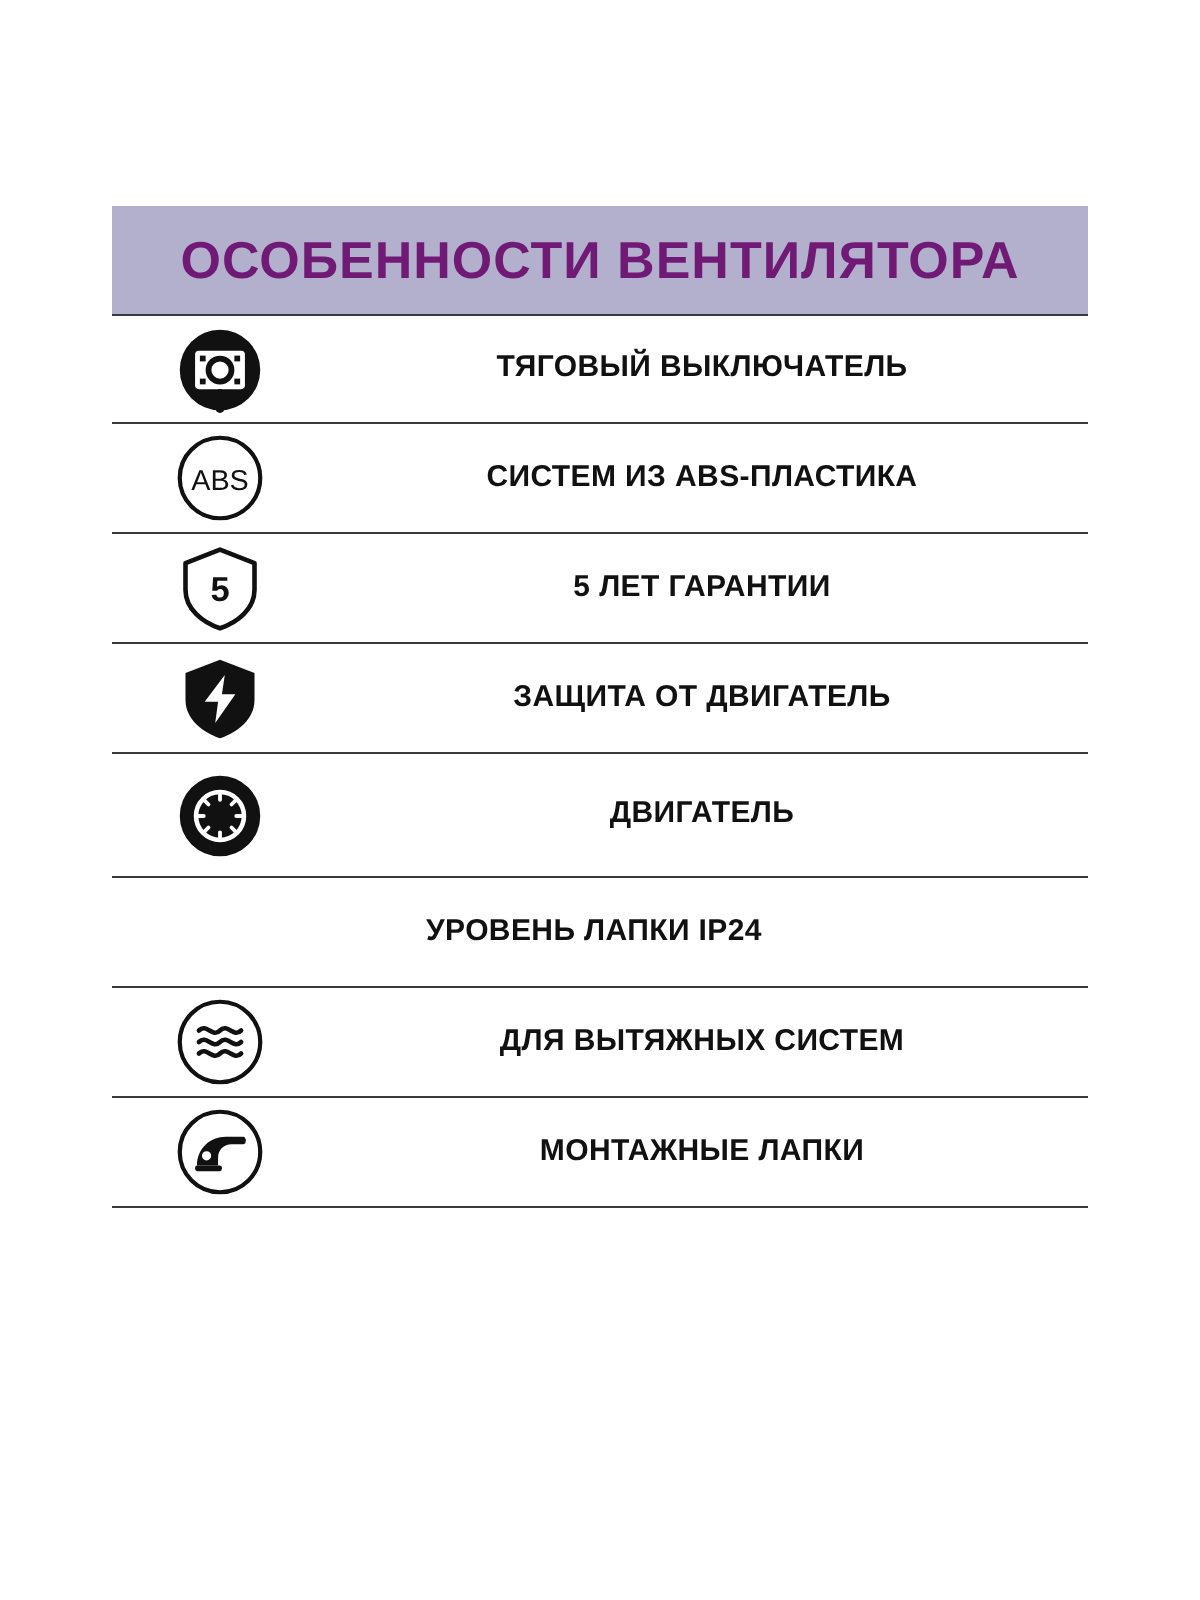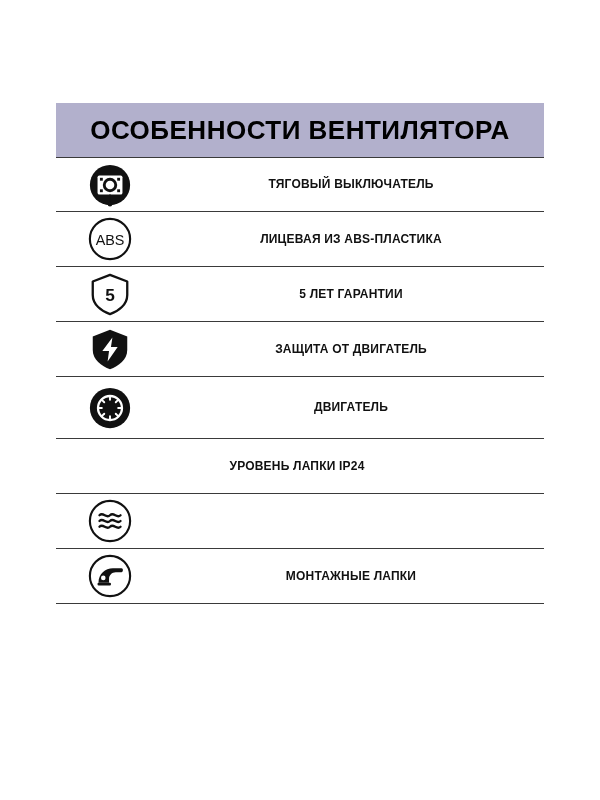--- a/index.html
+++ b/index.html
@@ -35,21 +35,21 @@
     background: #b2b0cc;
     height: 54px;
     display: flex;
     align-items: center;
     justify-content: center;
     box-sizing: border-box;
   }
   .title-bar .title-text {
     font-size: 26px;
     font-weight: bold;
-    color: #000000;
+    color: #701a75;
     letter-spacing: 0.5px;
     text-align: center;
     line-height: 1;
     white-space: nowrap;
   }
 
   .rows {
     display: block;
   }
 
@@ -78,21 +78,21 @@
 
   .label-cell {
     flex: 1;
     display: flex;
     align-items: center;
     justify-content: center;
     padding: 0 6px 0 0;
     box-sizing: border-box;
   }
   .label-text {
-    font-size: 12px;
+    font-size: 15px;
     font-weight: bold;
     color: #111111;
     text-align: center;
     line-height: 1.25;
     letter-spacing: 0.2px;
   }
   .label-text .l2 {
     display: block;
   }
 
@@ -137,21 +137,21 @@
 
 
       <div class="row">
         <div class="icon-cell">
           <svg class="ic" viewBox="0 0 48 48">
             <circle cx="24" cy="24" r="21" fill="none" stroke="#111111" stroke-width="2.2"></circle>
             <text x="24" y="30" text-anchor="middle" font-family="Liberation Sans, sans-serif" font-size="15" fill="#111111">ABS</text>
           </svg>
         </div>
         <div class="label-cell">
-          <div class="label-text">ЛИЦЕВАЯ ИЗ ABS-ПЛАСТИКА</div>
+          <div class="label-text">СИСТЕМ ИЗ ABS-ПЛАСТИКА</div>
         </div>
       </div>
 
       <div class="row">
         <div class="icon-cell">
           <svg class="ic" viewBox="0 0 48 48">
             <path d="M24 4 L42 11 V25 C42 35 33 42 24 45 C15 42 6 35 6 25 V11 Z" fill="none" stroke="#111111" stroke-width="2.4" stroke-linejoin="round"></path>
             <text x="24" y="31" text-anchor="middle" font-family="Liberation Sans, sans-serif" font-size="18" font-weight="bold" fill="#111111">5</text>
           </svg>
         </div>
@@ -206,20 +206,23 @@
         <div class="icon-cell">
           <svg class="ic" viewBox="0 0 48 48">
             <circle cx="24" cy="24" r="21" fill="none" stroke="#111111" stroke-width="2.2"></circle>
             <g fill="none" stroke="#111111" stroke-width="2.4" stroke-linecap="round">
               <path d="M13 18 C17 14, 20 22, 24 18 C28 14, 31 22, 35 18"></path>
               <path d="M13 24 C17 20, 20 28, 24 24 C28 20, 31 28, 35 24"></path>
               <path d="M13 30 C17 26, 20 34, 24 30 C28 26, 31 34, 35 30"></path>
             </g>
           </svg>
         </div>
+        <div class="label-cell">
+          <div class="label-text">ДЛЯ ВЫТЯЖНЫХ СИСТЕМ</div>
+        </div>
       </div>
 
       <div class="row">
         <div class="icon-cell">
           <svg class="ic" viewBox="0 0 48 48">
             <circle cx="24" cy="24" r="21" fill="none" stroke="#111111" stroke-width="2.2"></circle>
             <path d="M12 31 C12 22, 19 16, 27 16 L36 16 C38 16, 38 20, 36 20 L30 20 C26 20, 23 23, 23 27 L23 31 Z" fill="#111111"></path>
             <circle cx="17" cy="26" r="2.4" fill="#ffffff"></circle>
             <rect x="11" y="31" width="14" height="3" rx="1.2" fill="#111111"></rect>
           </svg>

